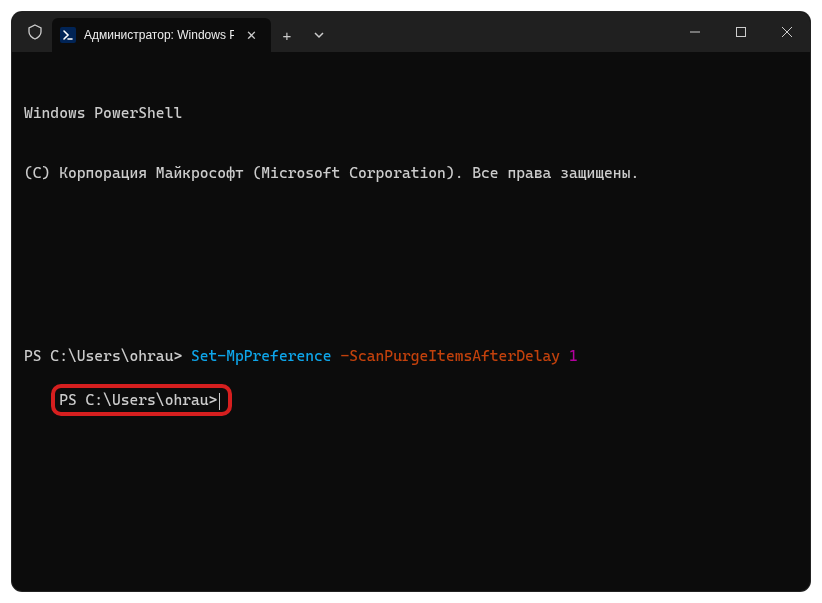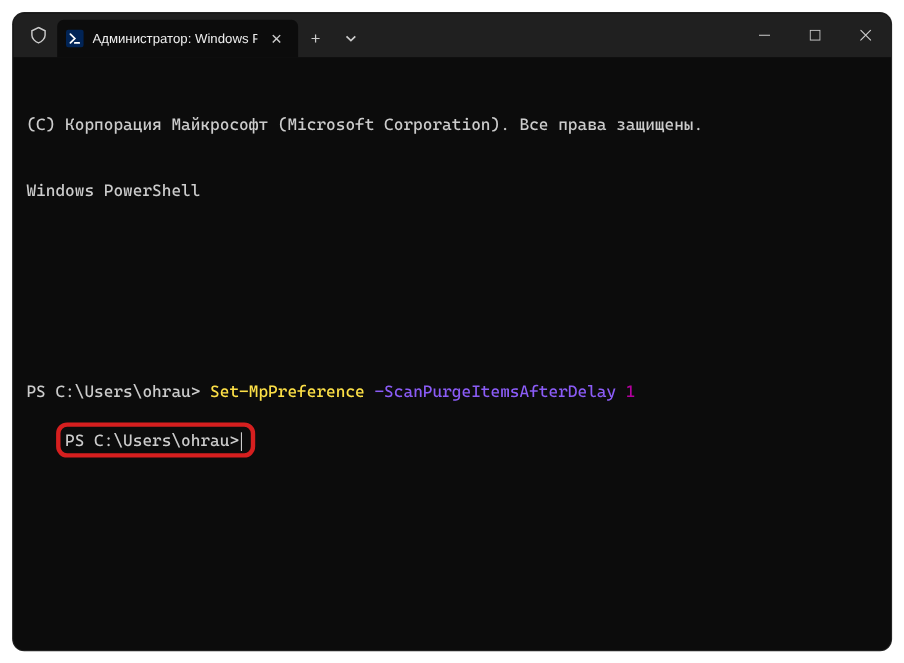--- a/index.html
+++ b/index.html
@@ -96,22 +96,22 @@
   .terminal {
     padding: 10px 12px;
     font-family: Consolas, "Cascadia Mono", monospace;
     font-size: 15px;
     line-height: 1.35;
     color: #cccccc;
     white-space: pre-wrap;
     word-break: break-all;
   }
   .line { display: block; }
-  .cmd-yellow { color: #fde047; }
-  .cmd-gray { color: #8b5cf6; }
+  .cmd-yellow { color: #0ea5e9; }
+  .cmd-gray { color: #c2410c; }
   .cmd-val { color: #b4009e; }
   .highlight-wrap {
     display: inline-block;
     border: 4px solid #d61f1f;
     border-radius: 10px;
     padding: 2px 8px 2px 4px;
     margin-left: -8px;
     margin-top: -2px;
   }
   .cursor {
@@ -164,21 +164,21 @@
       </div>
       <div class="win-btn close">
         <svg width="10" height="10" viewBox="0 0 10 10">
             <path d="M0 0 L10 10 M10 0 L0 10" stroke="#ccc" stroke-width="1"></path>
           </svg>
       </div>
     </div>
   </div>
 
   <div class="terminal">
+    <span class="line">Windows PowerShell</span>
     <span class="line">(C) Корпорация Майкрософт (Microsoft Corporation). Все права защищены.</span>
-    <span class="line">Windows PowerShell</span>
     <span class="line"> </span>
     <span class="line"> </span>
     <span class="line"><span>PS C:\Users\ohrau&gt; </span><span class="cmd-yellow">Set-MpPreference</span><span class="cmd-gray"> -ScanPurgeItemsAfterDelay </span><span class="cmd-val">1</span></span>
     <span class="highlight-wrap"><span>PS C:\Users\ohrau&gt;</span><span class="cursor"></span></span>
   </div>
 
 </div>
 
 </body></html>

